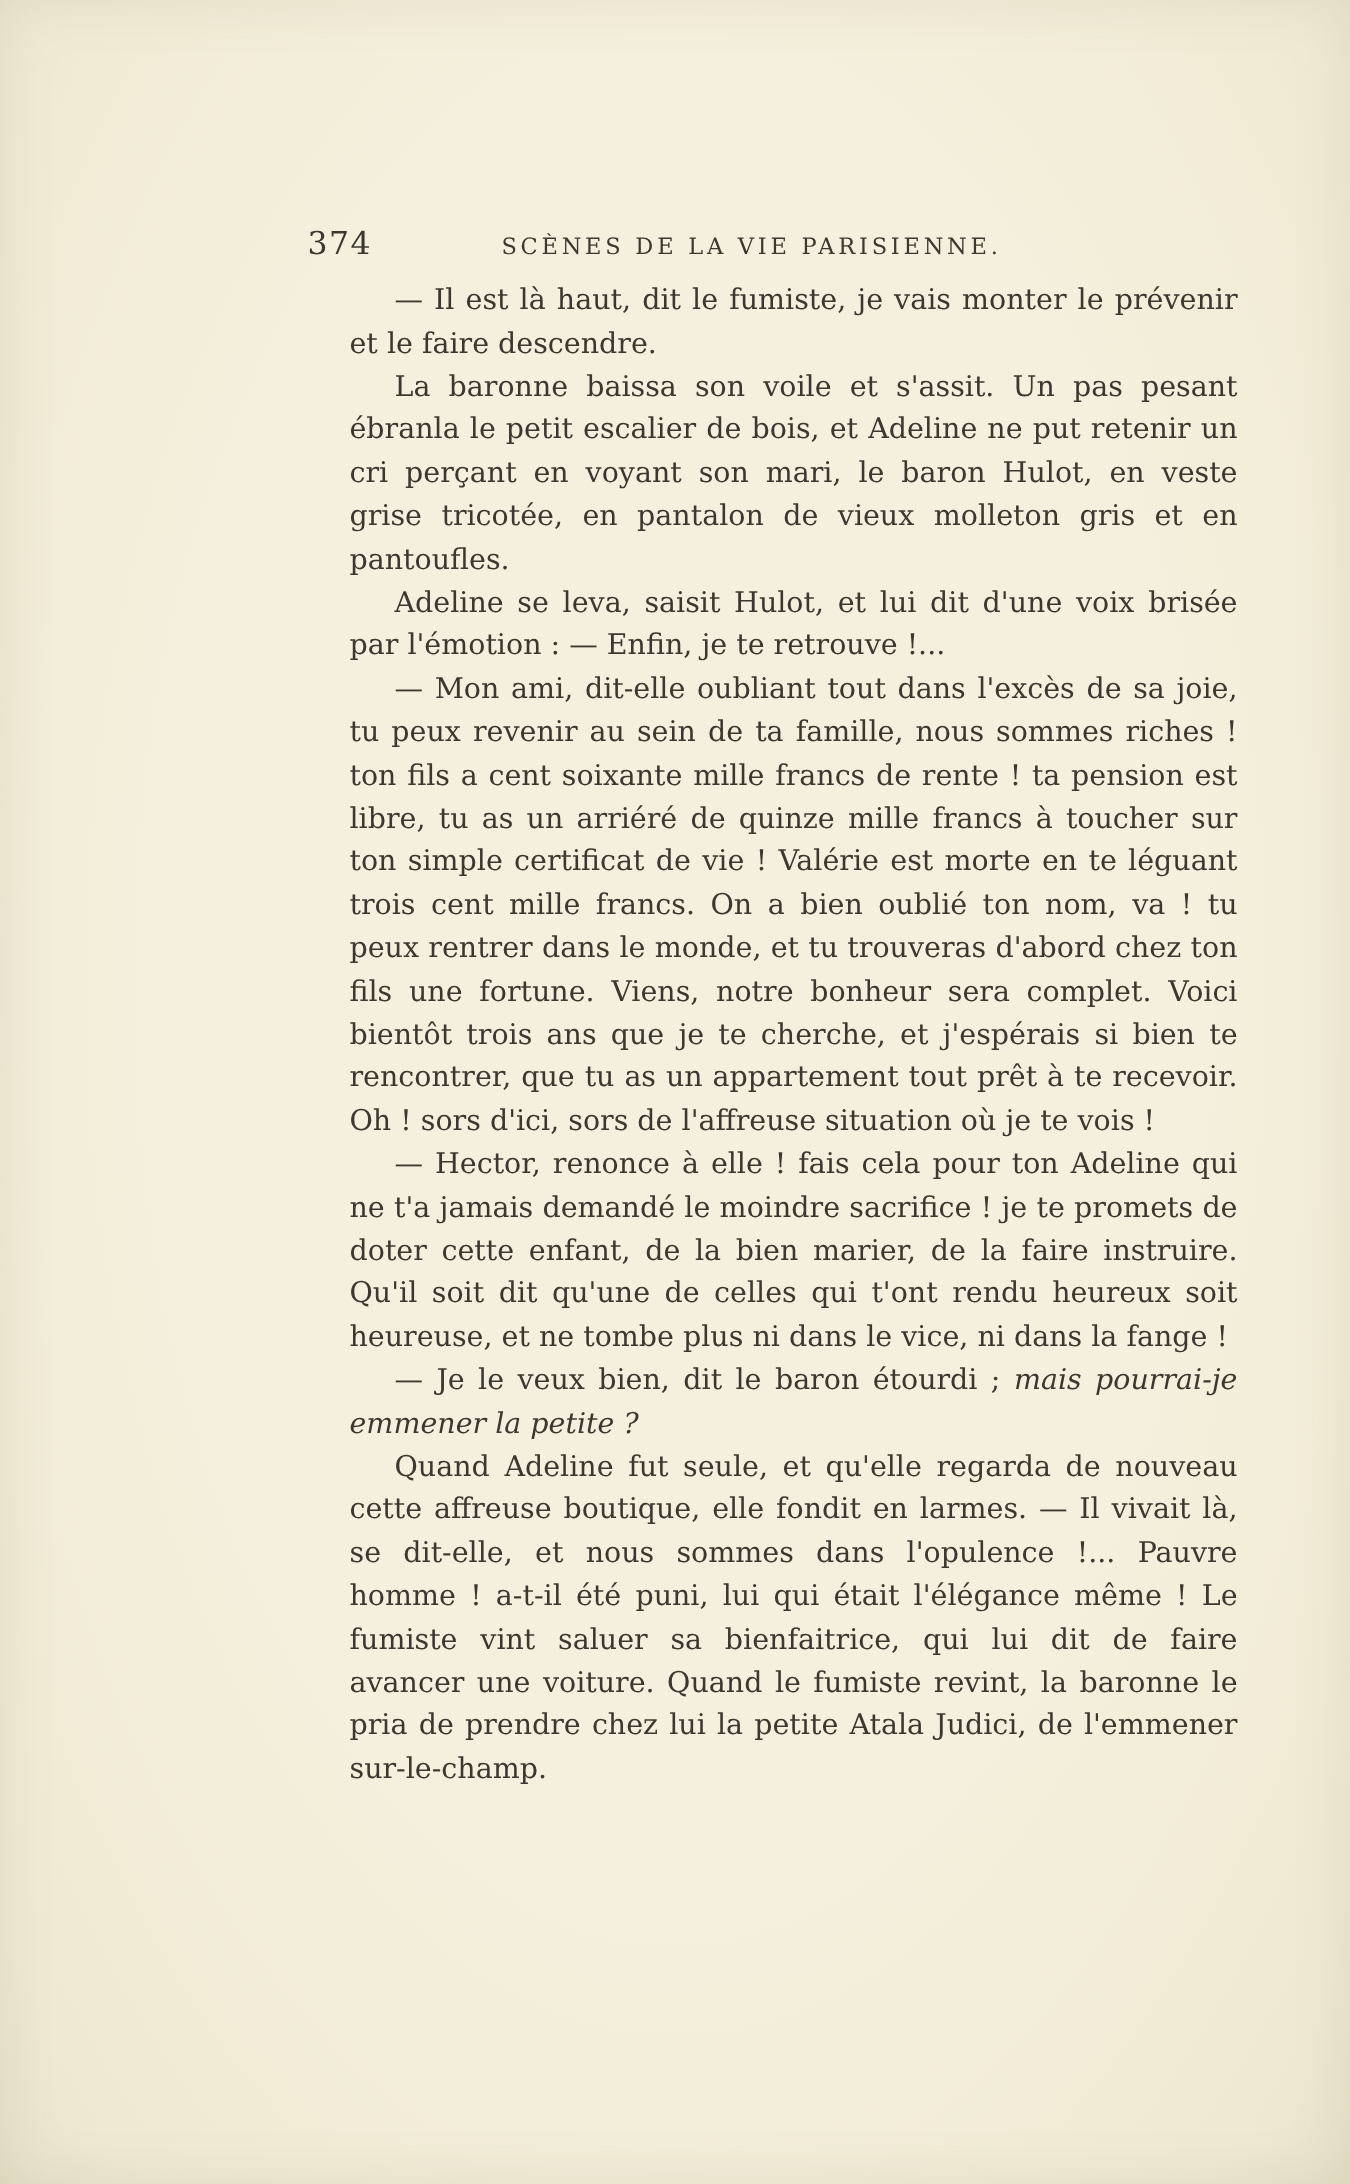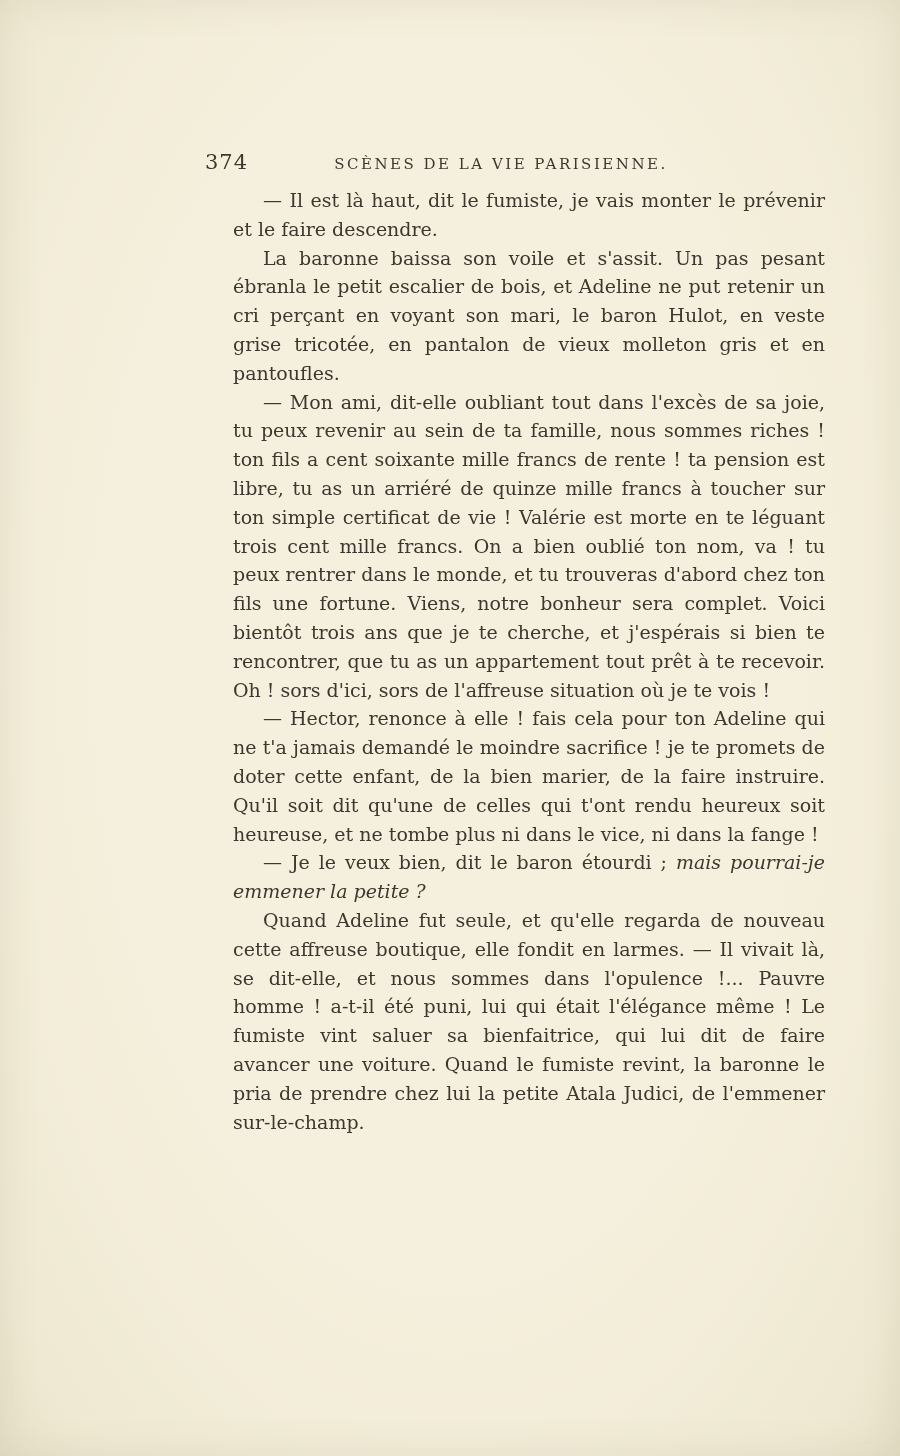--- a/index.html
+++ b/index.html
@@ -65,18 +65,19 @@
 <body>
 
 <div class="page">
   <div class="header-row">
     <span class="page-number">374</span>
     <span class="running-title">SCÈNES DE LA VIE PARISIENNE.</span>
   </div>
   <div class="text-block" id="text-block">
       <p><span>— Il est là haut, dit le fumiste, je vais monter le prévenir et le faire descendre.</span></p>
       <p><span>La baronne baissa son voile et s'assit. Un pas pesant ébranla le petit escalier de bois, et Adeline ne put retenir un cri perçant en voyant son mari, le baron Hulot, en veste grise tricotée, en pantalon de vieux molleton gris et en pantoufles.</span></p>
+      <p><span>Adeline se leva, saisit Hulot, et lui dit d'une voix brisée par l'émotion : — Enfin, je te retrouve !...</span></p>
       <p><span>— Mon ami, dit-elle oubliant tout dans l'excès de sa joie, tu peux revenir au sein de ta famille, nous sommes riches ! ton fils a cent soixante mille francs de rente ! ta pension est libre, tu as un arriéré de quinze mille francs à toucher sur ton simple certificat de vie ! Valérie est morte en te léguant trois cent mille francs. On a bien oublié ton nom, va ! tu peux rentrer dans le monde, et tu trouveras d'abord chez ton fils une fortune. Viens, notre bonheur sera complet. Voici bientôt trois ans que je te cherche, et j'espérais si bien te rencontrer, que tu as un appartement tout prêt à te recevoir. Oh ! sors d'ici, sors de l'affreuse situation où je te vois !</span></p>
       <p><span>— Hector, renonce à elle ! fais cela pour ton Adeline qui ne t'a jamais demandé le moindre sacrifice ! je te promets de doter cette enfant, de la bien marier, de la faire instruire. Qu'il soit dit qu'une de celles qui t'ont rendu heureux soit heureuse, et ne tombe plus ni dans le vice, ni dans la fange !</span></p>
       <p><span>— Je le veux bien, dit le baron étourdi ; </span><span class="italic">mais pourrai-je emmener la petite ?</span></p>
       <p><span>Quand Adeline fut seule, et qu'elle regarda de nouveau cette affreuse boutique, elle fondit en larmes. — Il vivait là, se dit-elle, et nous sommes dans l'opulence !... Pauvre homme ! a-t-il été puni, lui qui était l'élégance même ! Le fumiste vint saluer sa bienfaitrice, qui lui dit de faire avancer une voiture. Quand le fumiste revint, la baronne le pria de prendre chez lui la petite Atala Judici, de l'emmener sur-le-champ.</span></p>
     </div>
 </div>
 
 </body></html>

